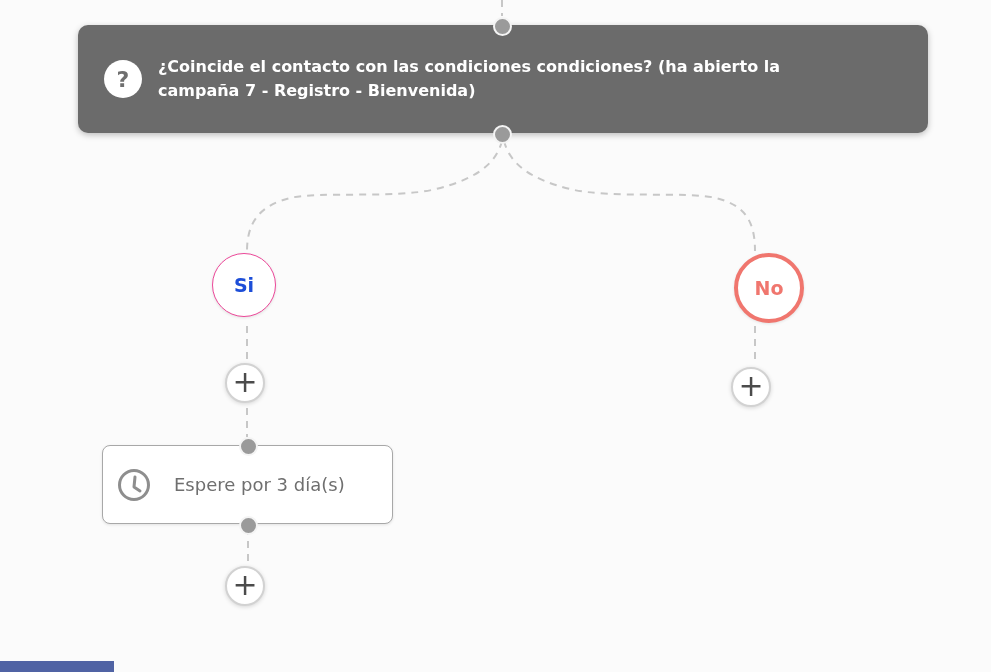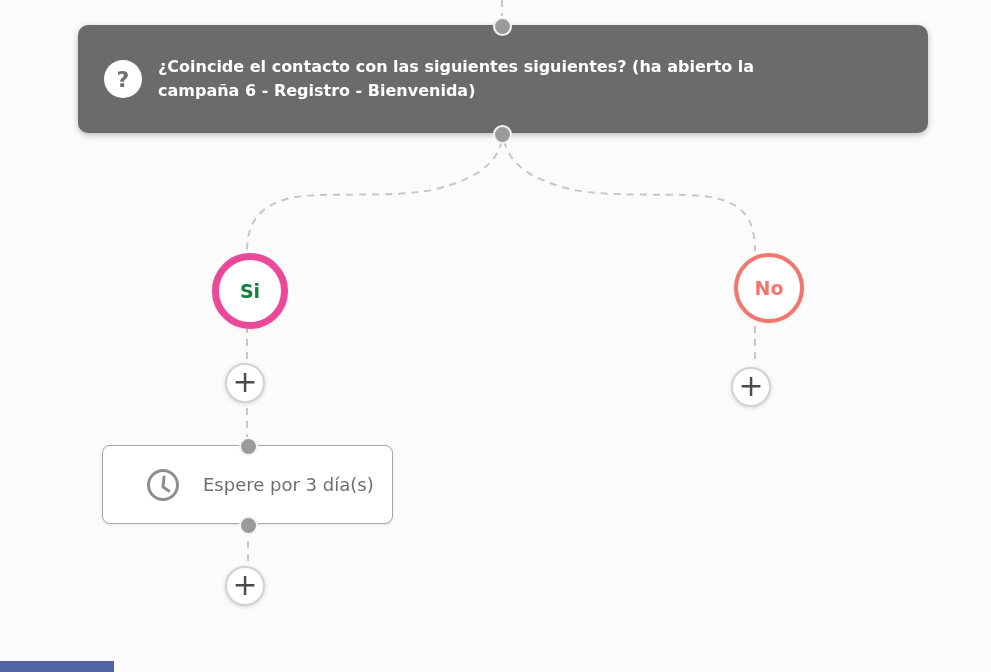--- a/index.html
+++ b/index.html
@@ -34,41 +34,41 @@
     background:#9a9a9a;border:2px solid #f4f4f4;z-index:3;cursor:pointer;
   }
 
   .branch-circle{
     position:absolute;width:62px;height:62px;border-radius:50%;
     background:#ffffff;display:flex;align-items:center;justify-content:center;
     font-weight:bold;font-size:19px;z-index:2;cursor:pointer;
     font-family:"DejaVu Sans",sans-serif;
     box-shadow:0 1px 3px rgba(0,0,0,0.10);
   }
-  .branch-yes{left:212px;top:253px;border:7px solid #ec4899;color:#15803d;}
+  .branch-yes{left:212px;top:253px;border:1px solid #ec4899;color:#1d4ed8;}
   .branch-no{left:734px;top:253px;border:4px solid #f0766e;color:#f0766e;}
 
   .plus-btn{
     position:absolute;width:40px;height:40px;border-radius:50%;
     background:#ffffff;border:2px solid #d2d2d2;z-index:2;cursor:pointer;
     display:flex;align-items:center;justify-content:center;
     box-shadow:0 1px 4px rgba(0,0,0,0.15);
     color:#4b4b4b;font-size:30px;font-weight:400;line-height:1;
     font-family:"DejaVu Sans",sans-serif;padding:0;
   }
   .plus-btn span{margin-top:-3px;}
   .plus-yes{left:225px;top:363px;}
   .plus-wait{left:225px;top:566px;}
   .plus-no{left:731px;top:367px;}
 
   .wait-node{
     position:absolute;left:102px;top:445px;width:291px;height:79px;
     background:#ffffff;border:1px solid #a8a8a8;border-radius:8px;z-index:2;
     box-shadow:0 1px 3px rgba(0,0,0,0.10);box-sizing:border-box;
-    display:flex;align-items:center;padding-left:42px;cursor:pointer;
+    display:flex;align-items:center;padding-left:13px;cursor:pointer;
   }
   .wait-label{
     margin-left:22px;color:#6f6f6f;font-size:18px;
     font-family:"DejaVu Sans",sans-serif;white-space:nowrap;
   }
   .blue-bar{
     position:absolute;left:0;top:661px;width:114px;height:11px;
     background:#5063a4;z-index:4;
   }
 </style>
@@ -85,22 +85,22 @@
     <path d="M247 408 V437"></path>
     <path d="M248 528 V563"></path>
     <path d="M755 326 V365"></path>
   </svg>
 
   <div class="decision-node">
     <div class="q-icon">
       <span>?</span>
     </div>
     <div class="decision-text">
-      <div>¿Coincide el contacto con las siguientes siguientes? (ha abierto la</div>
-      <div>campaña 6 - Registro - Bienvenida)</div>
+      <div>¿Coincide el contacto con las condiciones condiciones? (ha abierto la</div>
+      <div>campaña 7 - Registro - Bienvenida)</div>
     </div>
   </div>
 
   <div class="anchor-dot" style="left:493px;top:17px;"></div>
   <div class="anchor-dot" style="left:493px;top:125px;"></div>
 
   <div class="branch-circle branch-yes">
     <span>Si</span>
   </div>
   <div class="branch-circle branch-no">

